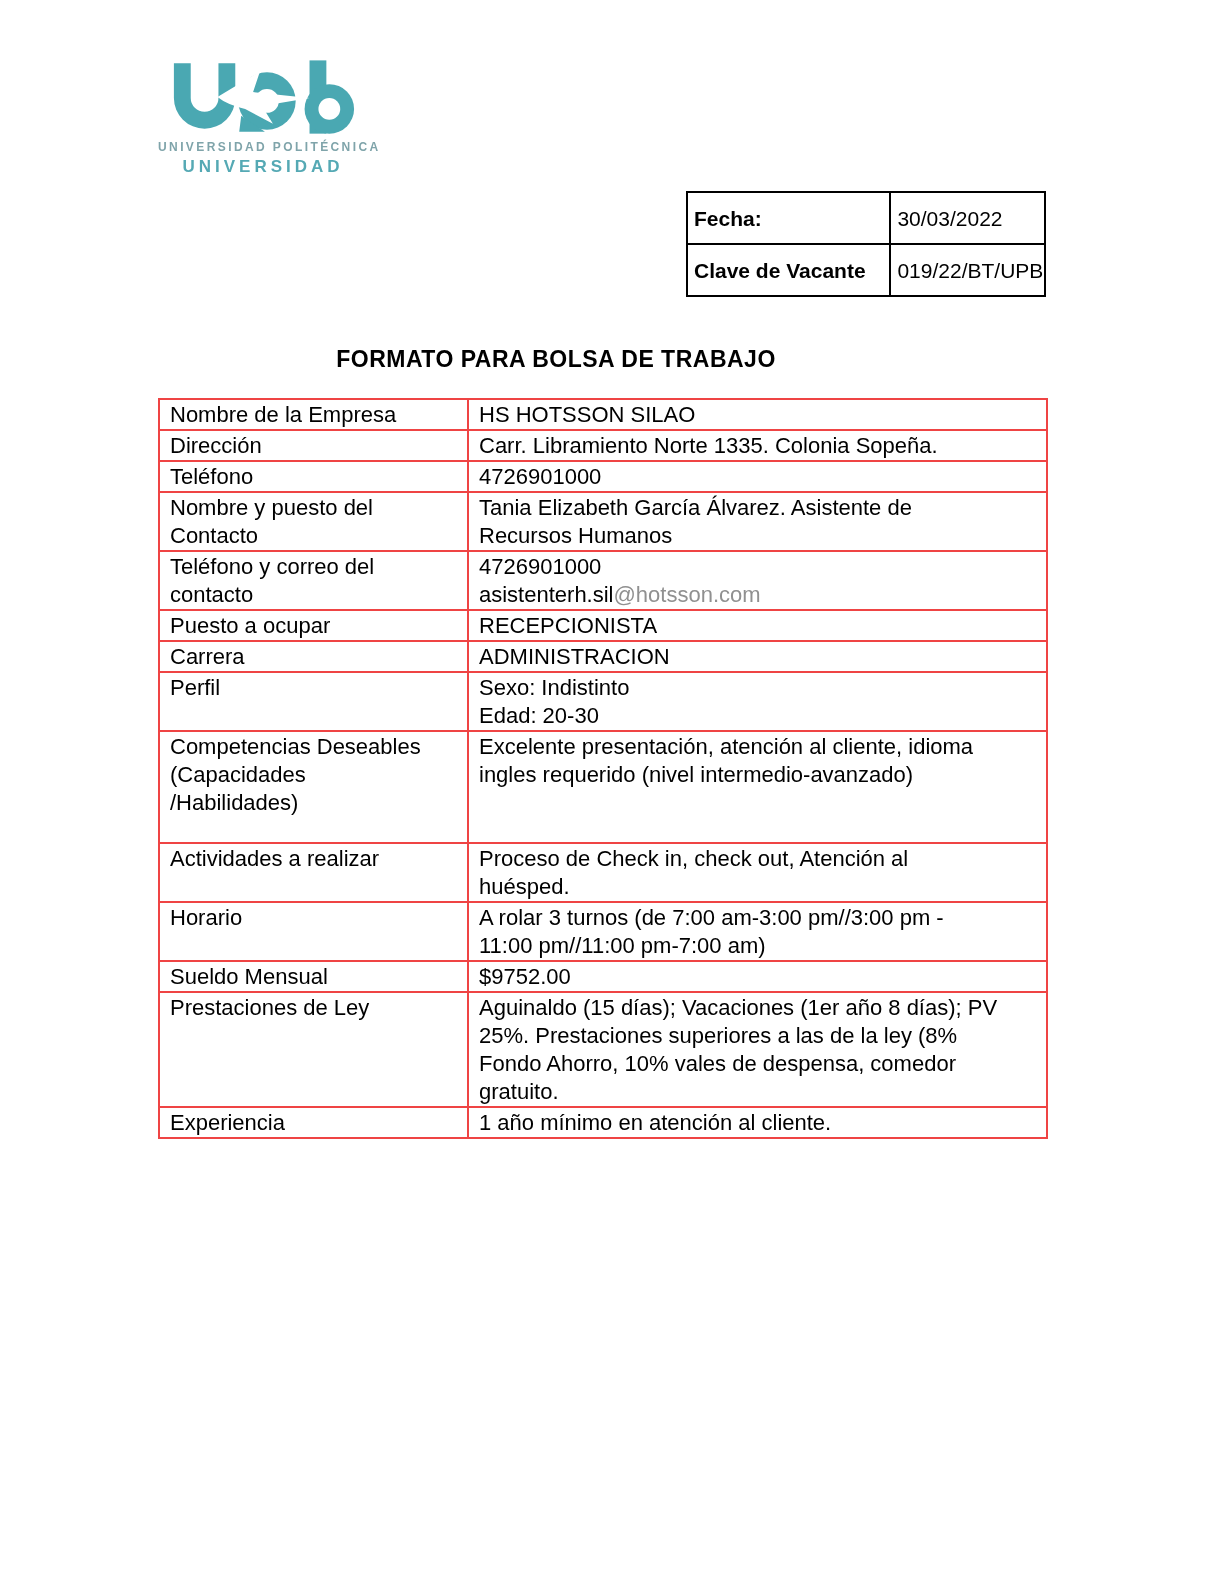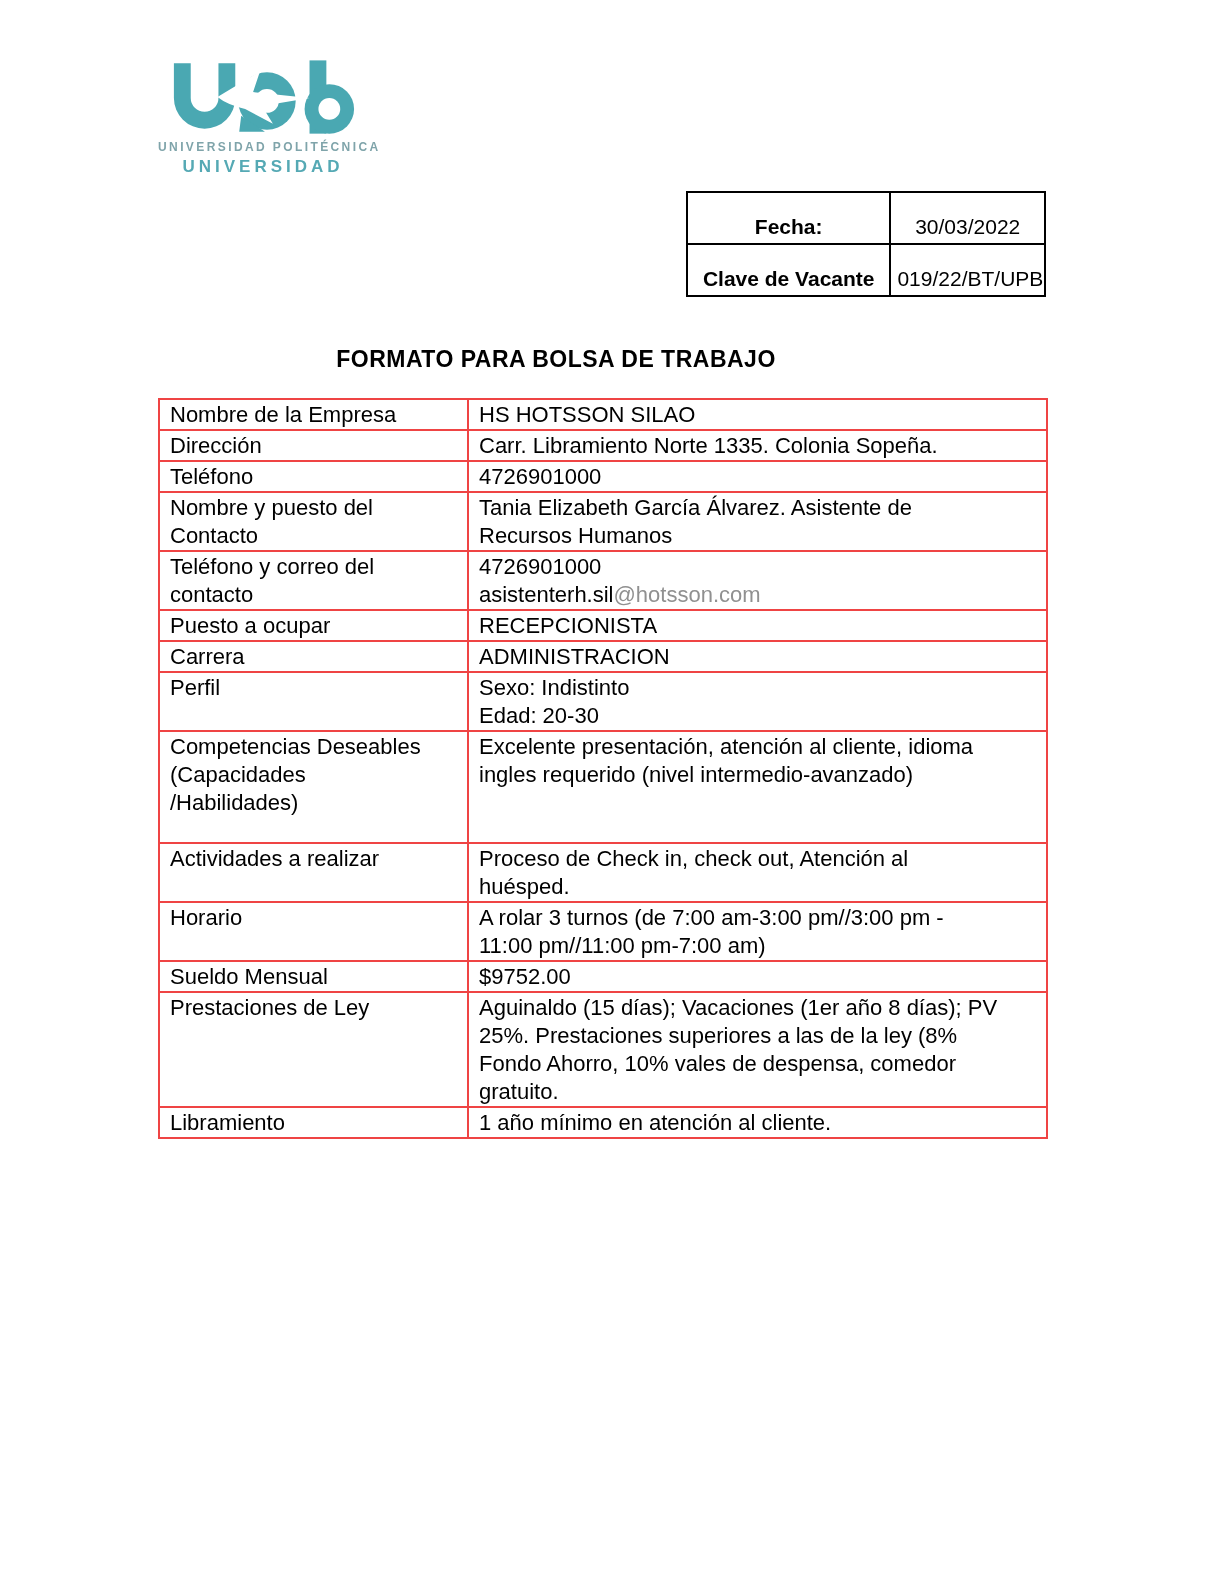--- a/index.html
+++ b/index.html
@@ -49,22 +49,22 @@
     left: 686px;
     top: 183px;
     border-collapse: collapse;
     table-layout: fixed;
     width: 360px;
     font-size: 21px;
   }
   .header-table td {
     border: 2px solid #000;
     vertical-align: top;
-    text-align: center;
-    padding: 22px 6px 0 6px;
+    text-align: left;
+    padding: 14px 6px 0 6px;
     height: 52px;
   }
   .header-table td.hlabel { font-weight: bold; width: 200px; }
   .header-table td.hvalue { width: 152px; }
 
   
   .doc-title {
     position: absolute;
     left: 0;
     top: 338px;
@@ -207,19 +207,19 @@
         <td>$9752.00</td>
       </tr>
       <tr class="h4">
         <td>Prestaciones de Ley</td>
         <td>Aguinaldo (15 días); Vacaciones (1er año 8 días); PV
 25%. Prestaciones superiores a las de la ley (8%
 Fondo Ahorro, 10% vales de despensa, comedor
 gratuito.</td>
       </tr>
       <tr class="h1b">
-        <td>Libramiento</td>
+        <td>Experiencia</td>
         <td>1 año mínimo en atención al cliente.</td>
       </tr>
     </tbody>
   </table>
 
 </div>
 
 </body></html>

